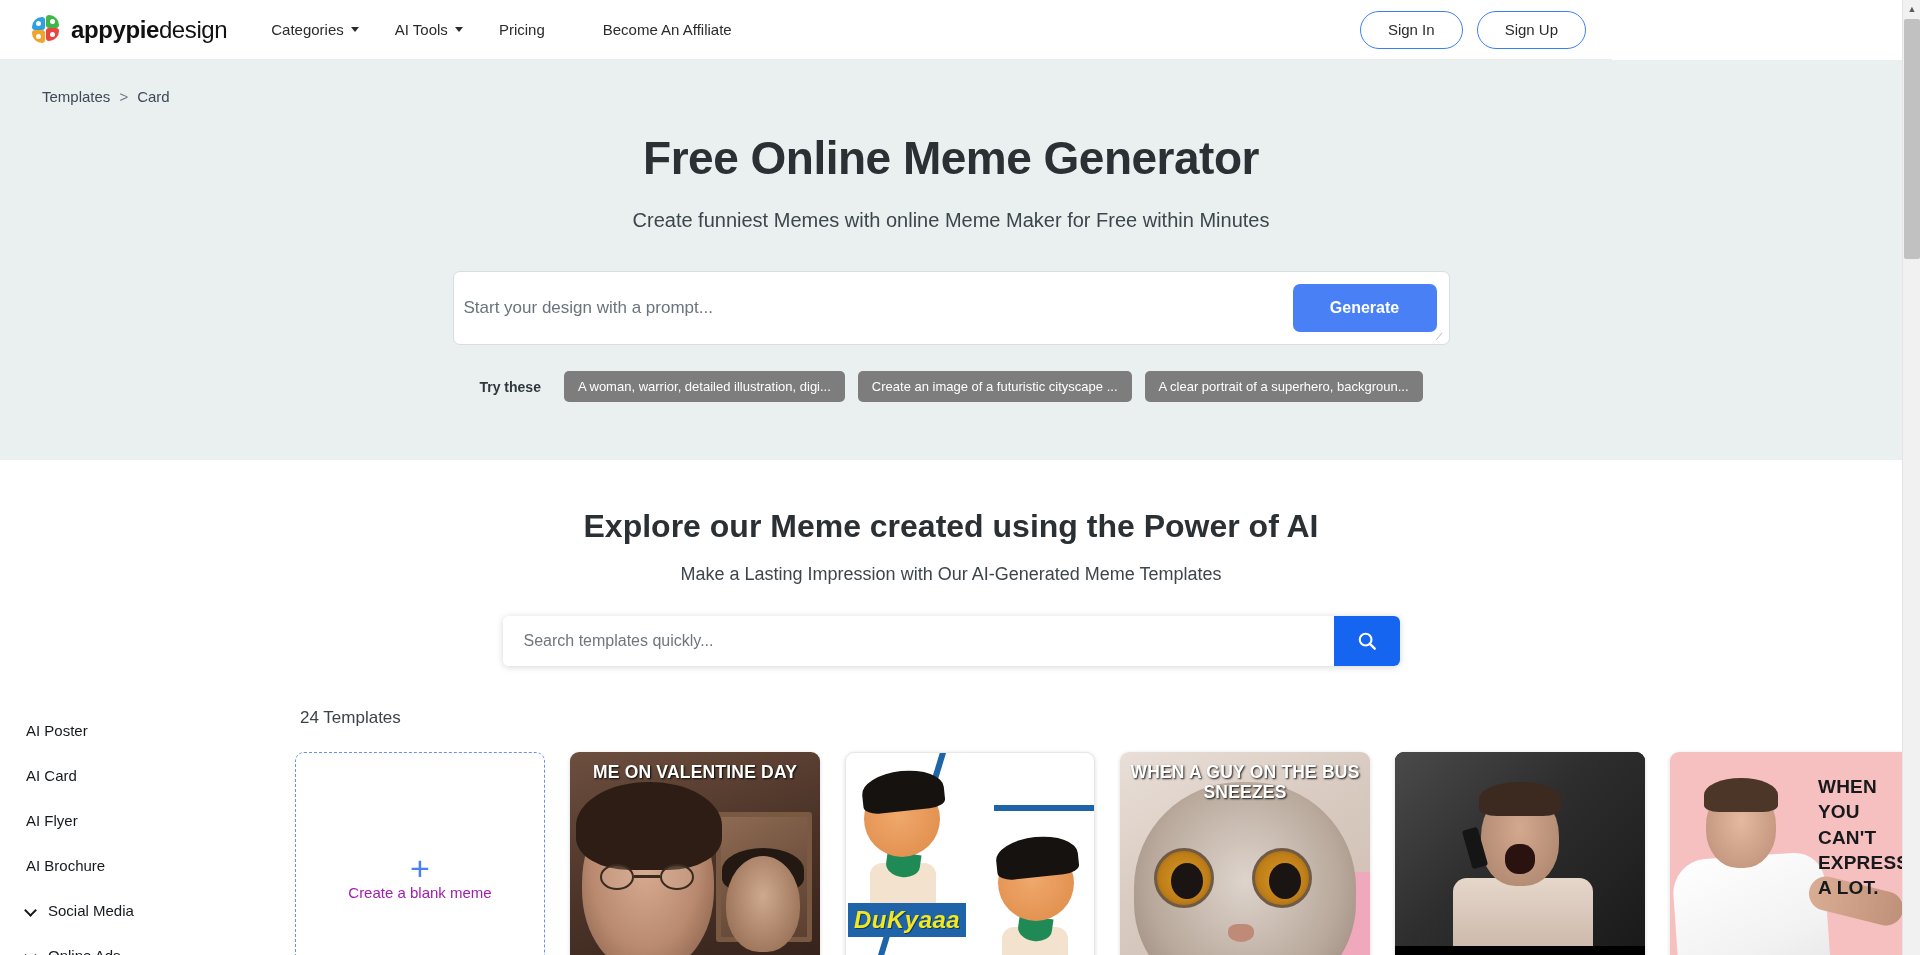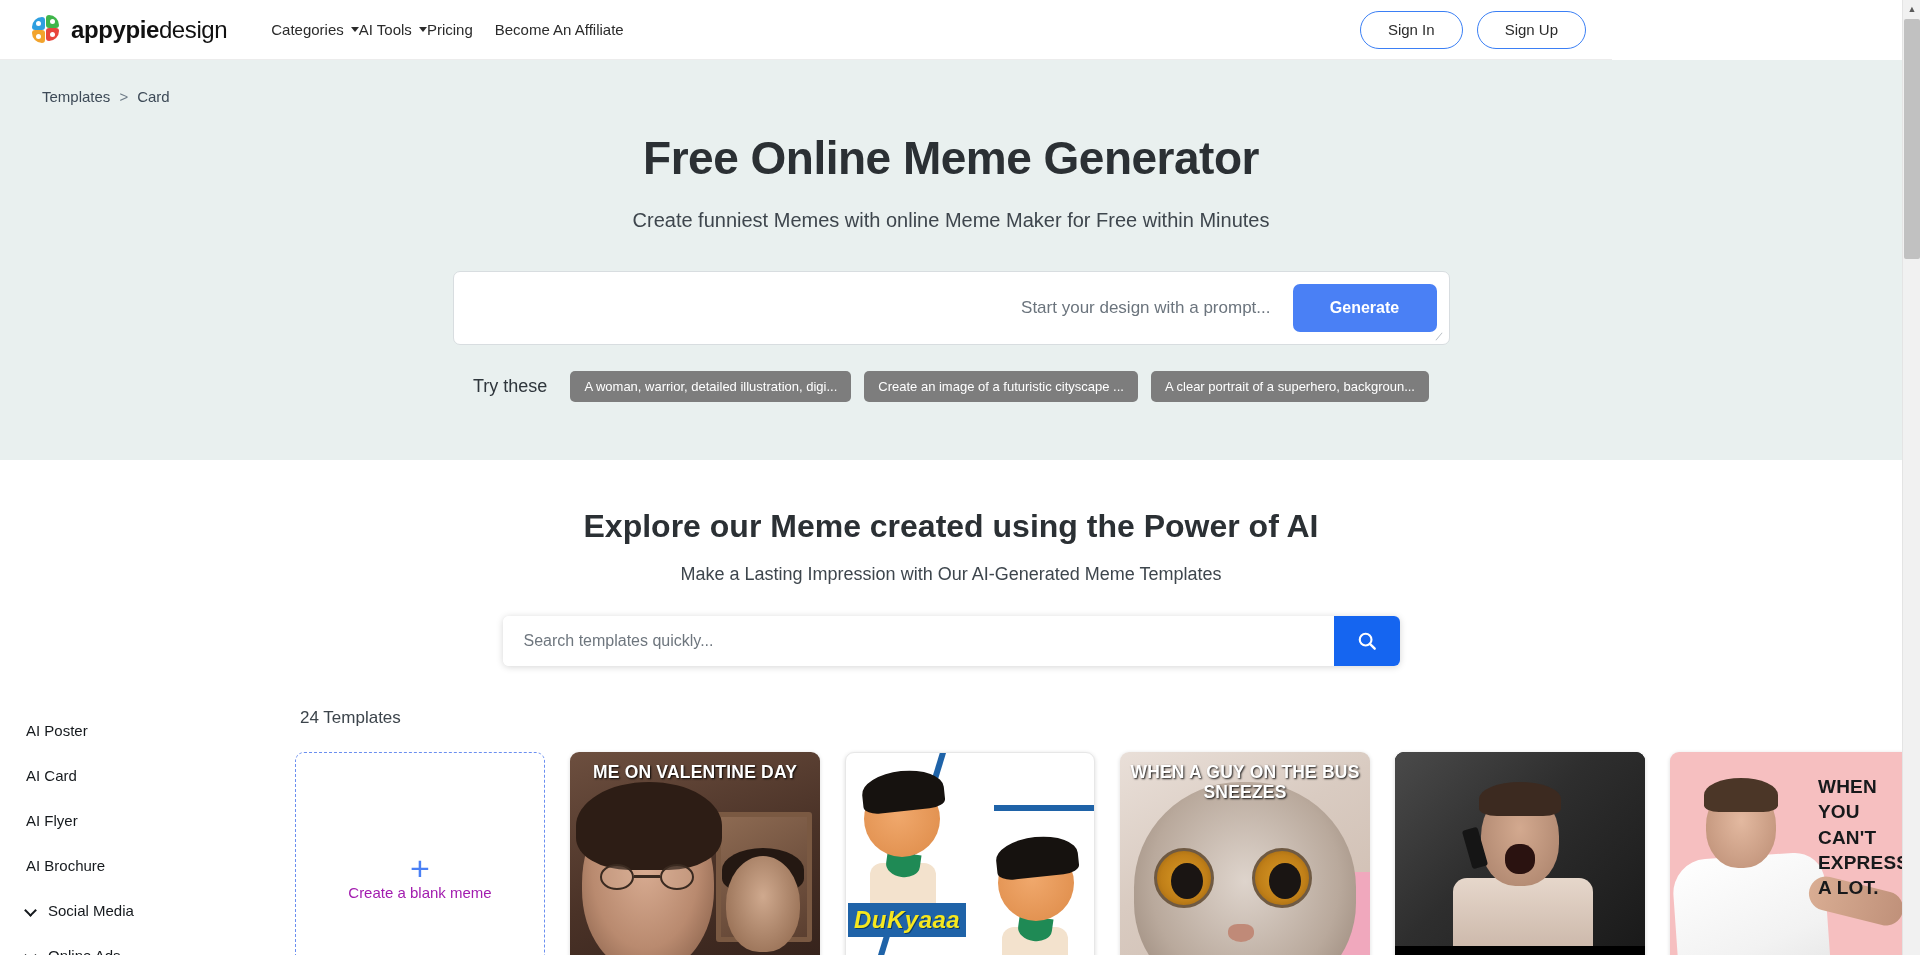--- a/index.html
+++ b/index.html
@@ -42,21 +42,21 @@
   .petal.br { left: 14px; top: 13px; background: #e8453c; border-radius: 4px 4px 13px 4px; }
   .petal-hole { position: absolute; width: 5px; height: 5px; background: #fff; border-radius: 50%; }
   .ph1 { left: 4px; top: 6px; }
   .ph2 { left: 18px; top: 4px; }
   .ph3 { left: 4px; top: 19px; }
   .ph4 { left: 18px; top: 17px; }
   .brand-text { font-size: 24px; letter-spacing: -0.4px; color: #111; }
   .brand-text .bold { font-weight: 700; }
   .brand-text .light { font-weight: 400; }
 
-  .nav { display: flex; align-items: center; }
+  .nav { display: flex; align-items: center; gap: 36px; }
   .nav-item {
     font-size: 15px; color: #2b2b2b; cursor: pointer;
     display: flex; align-items: center; gap: 7px; white-space: nowrap;
   }
   .caret {
     width: 0; height: 0; border-left: 4.5px solid transparent;
     border-right: 4.5px solid transparent; border-top: 5px solid #2b2b2b;
     display: inline-block;
   }
   .header-actions { margin-left: auto; display: flex; align-items: center; gap: 14px; }
@@ -84,37 +84,37 @@
     text-align: center; font-size: 20px; color: #3e464d; margin-top: 24px; font-weight: 400;
   }
   .prompt-wrap {
     width: 997px; margin: 39px auto 0; background: #fff;
     border: 1px solid #d8dde0; border-radius: 7px; height: 74px;
     position: relative; display: flex; align-items: center;
   }
   .prompt-input {
     border: none; outline: none; background: transparent;
     font-size: 17px; color: #5c6670; font-family: inherit;
-    flex: 1; padding: 0 22px; height: 100%; text-align: right;
+    flex: 1; padding: 0 10px; height: 100%;
   }
   .prompt-input::placeholder { color: #6b747d; }
   .generate-btn {
     background: #4a80f5; color: #fff; border: none; border-radius: 7px;
     height: 48px; width: 144px; font-size: 16px; font-weight: 600;
     margin-right: 12px; cursor: pointer; font-family: inherit;
   }
   .resize-grip {
     position: absolute; right: 3px; bottom: 2px; width: 10px; height: 10px;
     color: #9aa3ab; font-size: 10px; line-height: 10px;
   }
   .try-row {
     display: flex; align-items: center; justify-content: center;
     gap: 13px; margin-top: 26px;
   }
-  .try-label { font-size: 18px; color: #2f363c; margin-right: 10px; }
+  .try-label { font-size: 14px; color: #2f363c; margin-right: 10px; font-weight: bold; }
   .chip {
     background: #7d7d7d; color: #fff; font-size: 13px;
     border-radius: 5px; height: 31px; display: flex; align-items: center;
     padding: 0 14px; cursor: pointer; white-space: nowrap;
   }
 
   
   .explore { background: #fff; width: 1902px; padding-top: 48px; }
   .explore-title {
     text-align: center; font-size: 32px; font-weight: 700; color: #2b3034;

